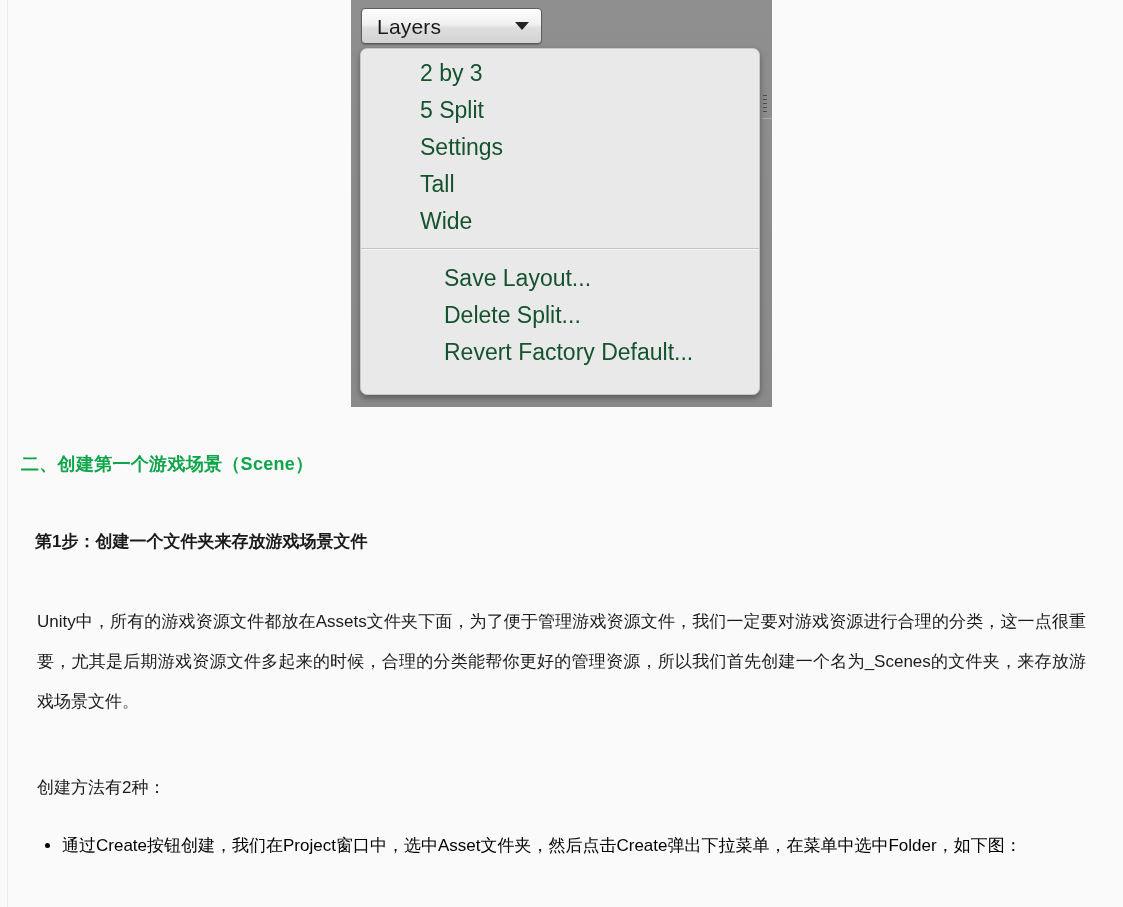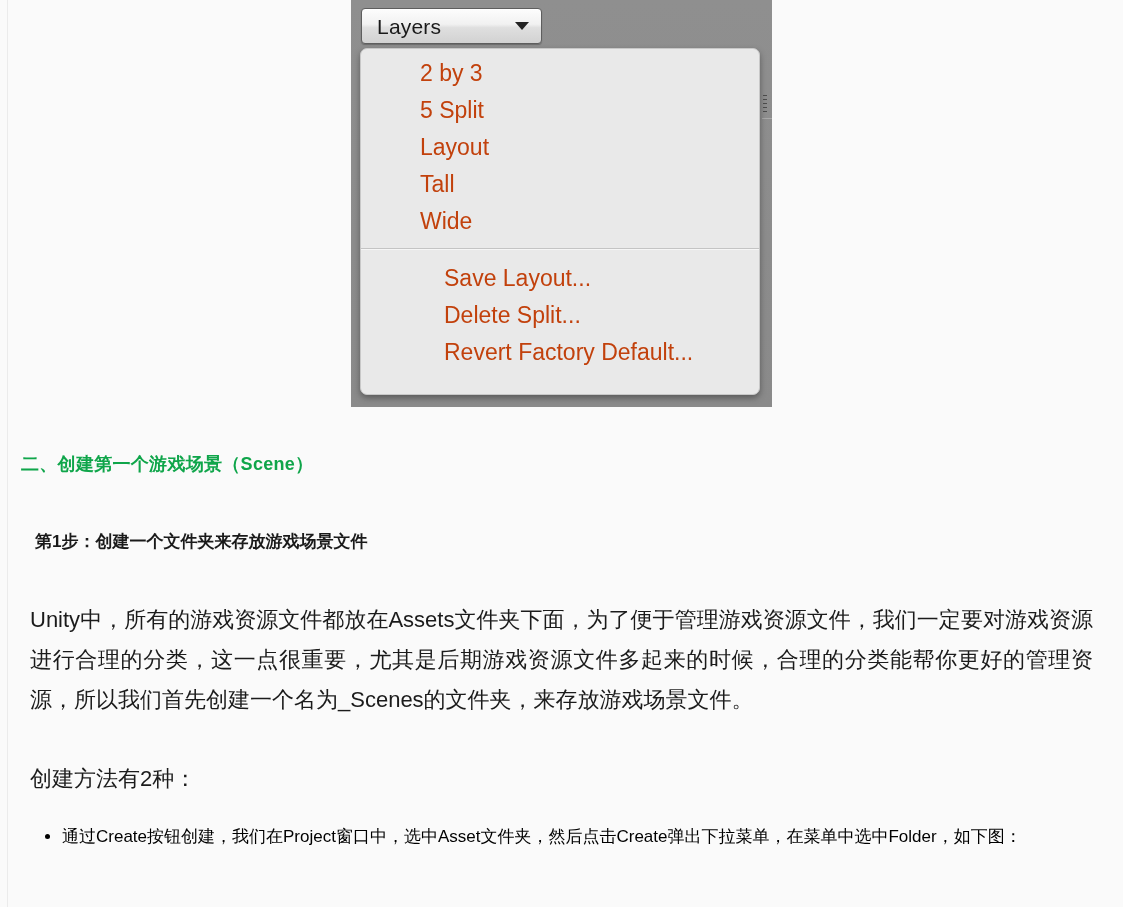--- a/index.html
+++ b/index.html
@@ -114,21 +114,21 @@
   }
   .dd-group.second { padding-top: 10px; margin-left: 24px; }
   .dd-sep {
     height: 1px;
     background: #c4c4c4;
     border-bottom: 1px solid #f6f6f6;
     margin: 0;
   }
   .dd-item {
     font-size: 23px;
-    color: #c2410c;
+    color: #14532d;
     line-height: 37px;
     padding-left: 59px;
     white-space: nowrap;
   }
 
   
   .article {
     position: absolute;
     left: 0;
     top: 407px;
@@ -143,23 +143,23 @@
     letter-spacing: .3px;
   }
   h3.step-heading {
     margin: 14px;
     padding: 40px 0 0 21px;
     font-size: 17px;
     font-weight: bold;
     color: #1a1a1a;
   }
   p.body-text {
-    margin: 9px;
+    margin: 16px;
     padding: 33px 21px 0 21px;
-    font-size: 22px;
+    font-size: 17px;
     line-height: 40px;
     color: #1b1b1b;
     text-align: justify;
   }
   p.body-text.tight {
     padding-top: 30px;
   }
   ul.method-list {
     margin: 18px 0 0 0;
     padding: 0 21px 0 62px;
@@ -188,21 +188,21 @@
     </div>
 
     <div class="frame-grip"></div>
     <div class="frame-seam"></div>
 
     <div class="dropdown">
 
       <div class="dd-group">
         <div class="dd-item">2 by 3</div>
         <div class="dd-item">5 Split</div>
-        <div class="dd-item">Layout</div>
+        <div class="dd-item">Settings</div>
         <div class="dd-item">Tall</div>
         <div class="dd-item">Wide</div>
       </div>
 
       <div class="dd-sep"></div>
 
       <div class="dd-group second">
         <div class="dd-item">Save Layout...</div>
         <div class="dd-item">Delete Split...</div>
         <div class="dd-item">Revert Factory Default...</div>

